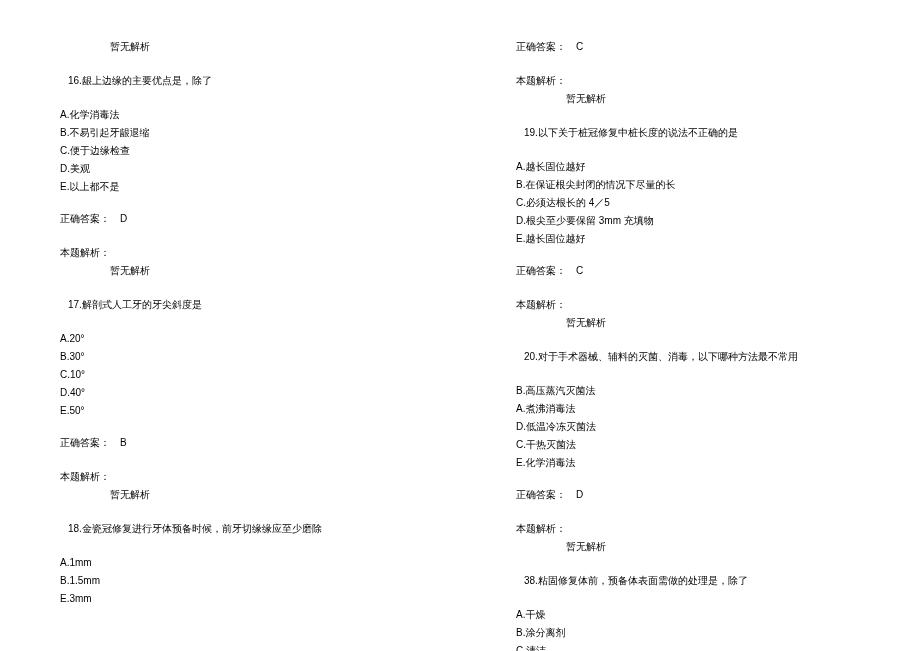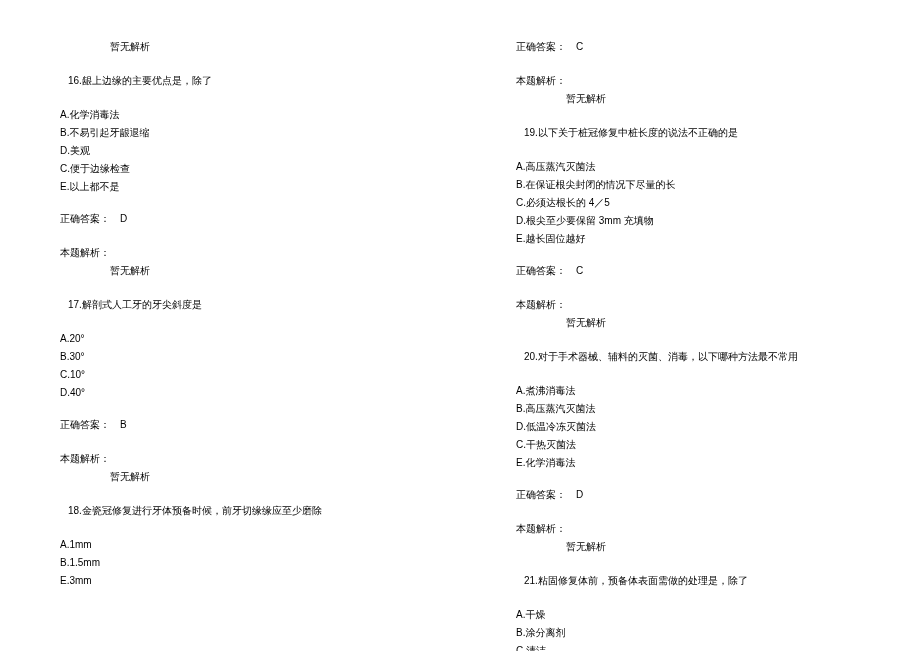--- a/index.html
+++ b/index.html
@@ -36,36 +36,37 @@
 
 <div class="columns">
   <div class="col">
     <div class="line indent1">暂无解析</div>
 
     <div class="line indent2 gap-md">16.龈上边缘的主要优点是，除了</div>
 
     <div class="gap-md"></div>
     <div class="line indent2b">A.化学消毒法</div>
     <div class="line indent2b">B.不易引起牙龈退缩</div>
+    <div class="line indent2b">C.便于边缘检查</div>
     <div class="line indent2b">D.美观</div>
-    <div class="line indent2b">C.便于边缘检查</div>
     <div class="line indent2b">E.以上都不是</div>
 
     <div class="line indent2b gap-md2 ans">正确答案：　D</div>
 
     <div class="line indent2b gap-md">本题解析：</div>
     <div class="line indent1">暂无解析</div>
 
     <div class="line indent2 gap-md">17.解剖式人工牙的牙尖斜度是</div>
 
     <div class="gap-md"></div>
     <div class="line indent2b">A.20°</div>
     <div class="line indent2b">B.30°</div>
     <div class="line indent2b">C.10°</div>
     <div class="line indent2b">D.40°</div>
+    <div class="line indent2b">E.50°</div>
 
     <div class="line indent2b gap-md2 ans">正确答案：　B</div>
 
     <div class="line indent2b gap-md">本题解析：</div>
     <div class="line indent1">暂无解析</div>
 
     <div class="line indent2 gap-md">18.金瓷冠修复进行牙体预备时候，前牙切缘缘应至少磨除</div>
 
     <div class="gap-md"></div>
     <div class="line indent2b">A.1mm</div>
@@ -75,45 +76,45 @@
 
   <div class="col">
     <div class="line indent2b ans">正确答案：　C</div>
 
     <div class="line indent2b gap-md">本题解析：</div>
     <div class="line indent1">暂无解析</div>
 
     <div class="line indent2 gap-md">19.以下关于桩冠修复中桩长度的说法不正确的是</div>
 
     <div class="gap-md"></div>
-    <div class="line indent2b">A.高压蒸汽灭菌法</div>
+    <div class="line indent2b">A.越长固位越好</div>
     <div class="line indent2b">B.在保证根尖封闭的情况下尽量的长</div>
     <div class="line indent2b">C.必须达根长的 4／5</div>
     <div class="line indent2b">D.根尖至少要保留 3mm 充填物</div>
     <div class="line indent2b">E.越长固位越好</div>
 
     <div class="line indent2b gap-md2 ans">正确答案：　C</div>
 
     <div class="line indent2b gap-md">本题解析：</div>
     <div class="line indent1">暂无解析</div>
 
     <div class="line indent2 gap-md">20.对于手术器械、辅料的灭菌、消毒，以下哪种方法最不常用</div>
 
     <div class="gap-md"></div>
+    <div class="line indent2b">B.高压蒸汽灭菌法</div>
     <div class="line indent2b">A.煮沸消毒法</div>
-    <div class="line indent2b">B.高压蒸汽灭菌法</div>
     <div class="line indent2b">D.低温冷冻灭菌法</div>
     <div class="line indent2b">C.干热灭菌法</div>
     <div class="line indent2b">E.化学消毒法</div>
 
     <div class="line indent2b gap-md2 ans">正确答案：　D</div>
 
     <div class="line indent2b gap-md">本题解析：</div>
     <div class="line indent1">暂无解析</div>
 
-    <div class="line indent2 gap-md">21.粘固修复体前，预备体表面需做的处理是，除了</div>
+    <div class="line indent2 gap-md">38.粘固修复体前，预备体表面需做的处理是，除了</div>
 
     <div class="gap-md"></div>
     <div class="line indent2b">A.干燥</div>
     <div class="line indent2b">B.涂分离剂</div>
     <div class="line indent2b">C.清洁</div>
   </div>
 </div>
 
 </body></html>

